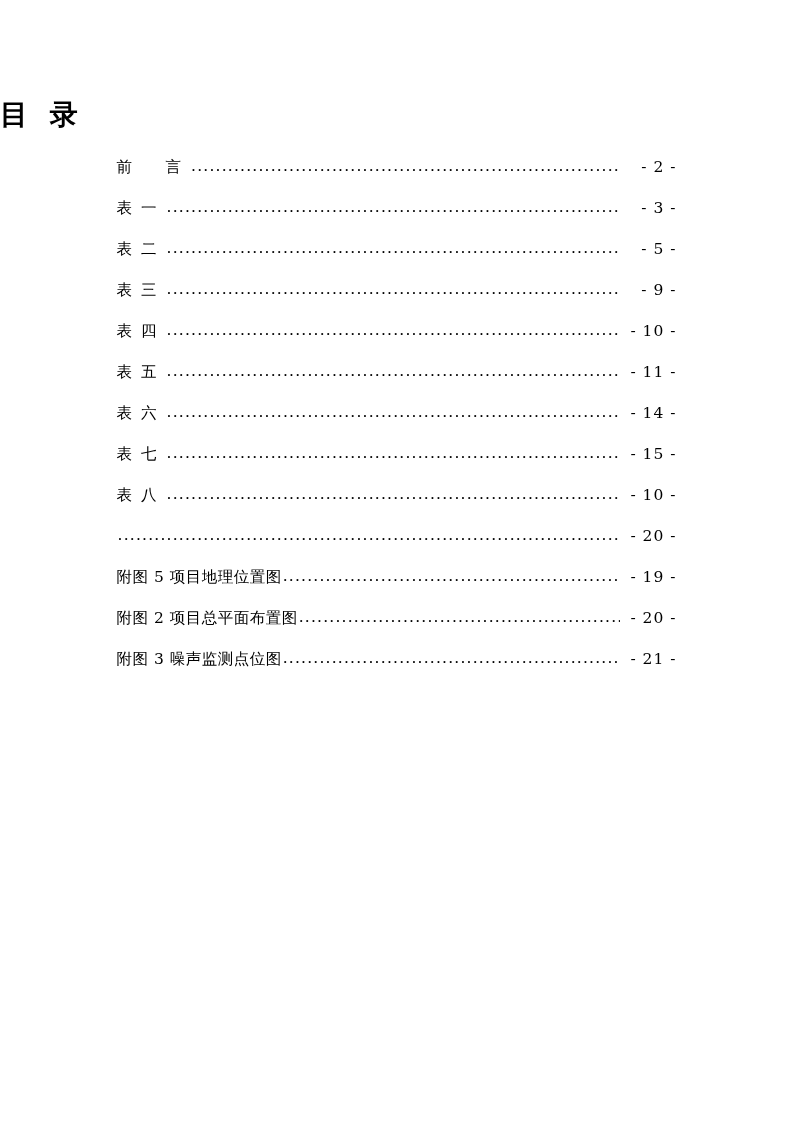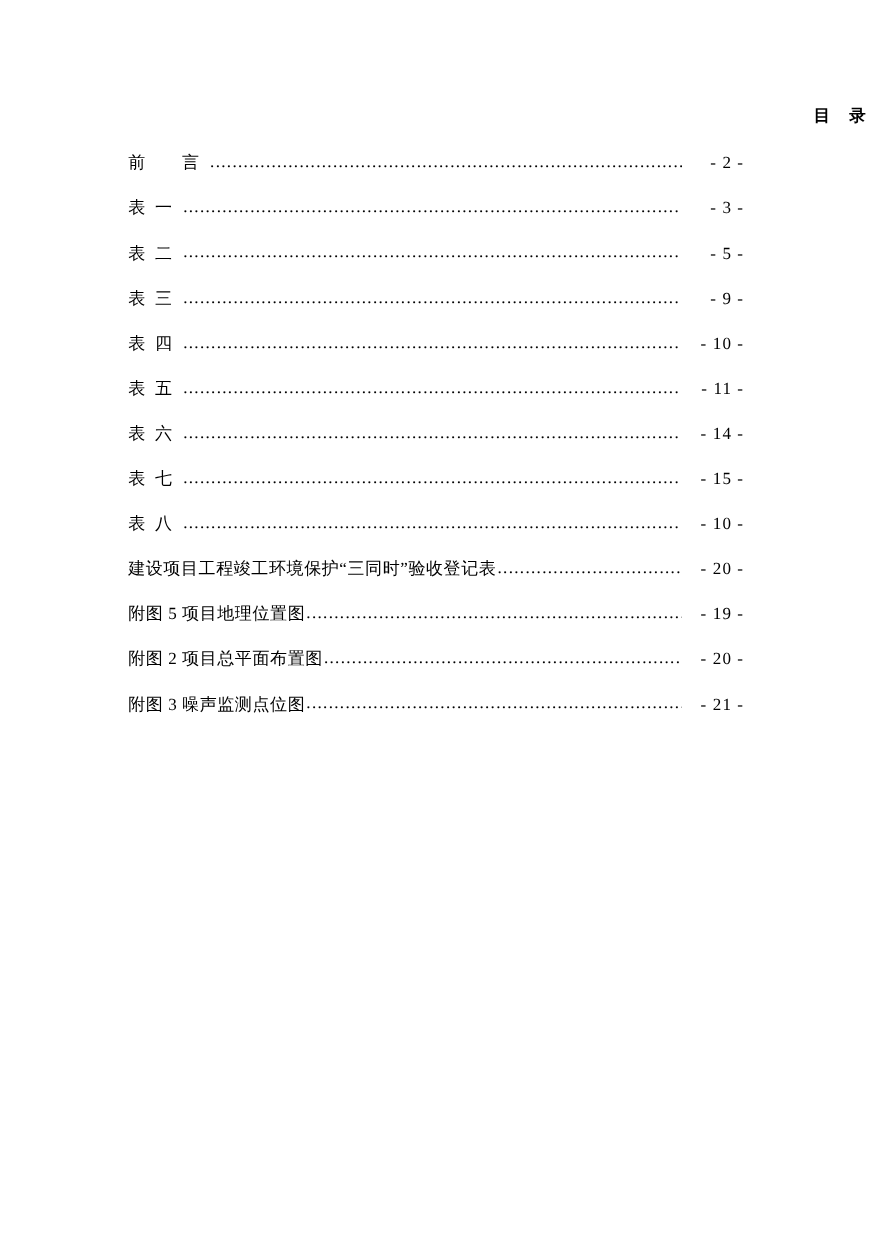--- a/index.html
+++ b/index.html
@@ -16,42 +16,41 @@
     overflow: hidden;
   }
   .page {
     width: 793px;
     height: 1122px;
     box-sizing: border-box;
     padding: 0;
     position: relative;
   }
   .toc-title {
-    text-align: right;
-    font-size: 15px;
+    text-align: left;
+    font-size: 28px;
     font-weight: bold;
     letter-spacing: 6px;
     margin-top: 96px;
     margin-bottom: 26px;
     font-family: "DejaVu Serif", "Liberation Serif", serif;
   }
   .toc-list {
     margin: 0 auto;
     width: 560px;
     padding: 0;
     list-style: none;
   }
   .toc-item {
     display: flex;
     align-items: baseline;
     font-size: 15.5px;
     line-height: 1.0;
     height: 41px;
     white-space: nowrap;
-    font-family: Liberation Serif, serif;
   }
   .toc-label {
     flex: 0 0 auto;
     letter-spacing: 0.5px;
   }
   .toc-dots {
     flex: 1 1 auto;
     overflow: hidden;
     margin: 0 1px;
     font-size: 15.5px;
@@ -120,21 +119,20 @@
         <span class="toc-label spaced">表七</span>
         <span class="toc-dots">.........................................................................................</span>
         <span class="toc-page">- 15 -</span>
       </li>
       <li class="toc-item">
         <span class="toc-label spaced">表八</span>
         <span class="toc-dots">.........................................................................................</span>
         <span class="toc-page">- 10 -</span>
       </li>
       <li class="toc-item">
-        <span class="toc-label">建设项目工程竣工环境保护“三同时”验收登记表</span>
         <span class="toc-dots">.........................................................................................</span>
         <span class="toc-page">- 20 -</span>
       </li>
       <li class="toc-item">
         <span class="toc-label">附图 5  项目地理位置图</span>
         <span class="toc-dots">.........................................................................................</span>
         <span class="toc-page">- 19 -</span>
       </li>
       <li class="toc-item">
         <span class="toc-label">附图 2  项目总平面布置图</span>

